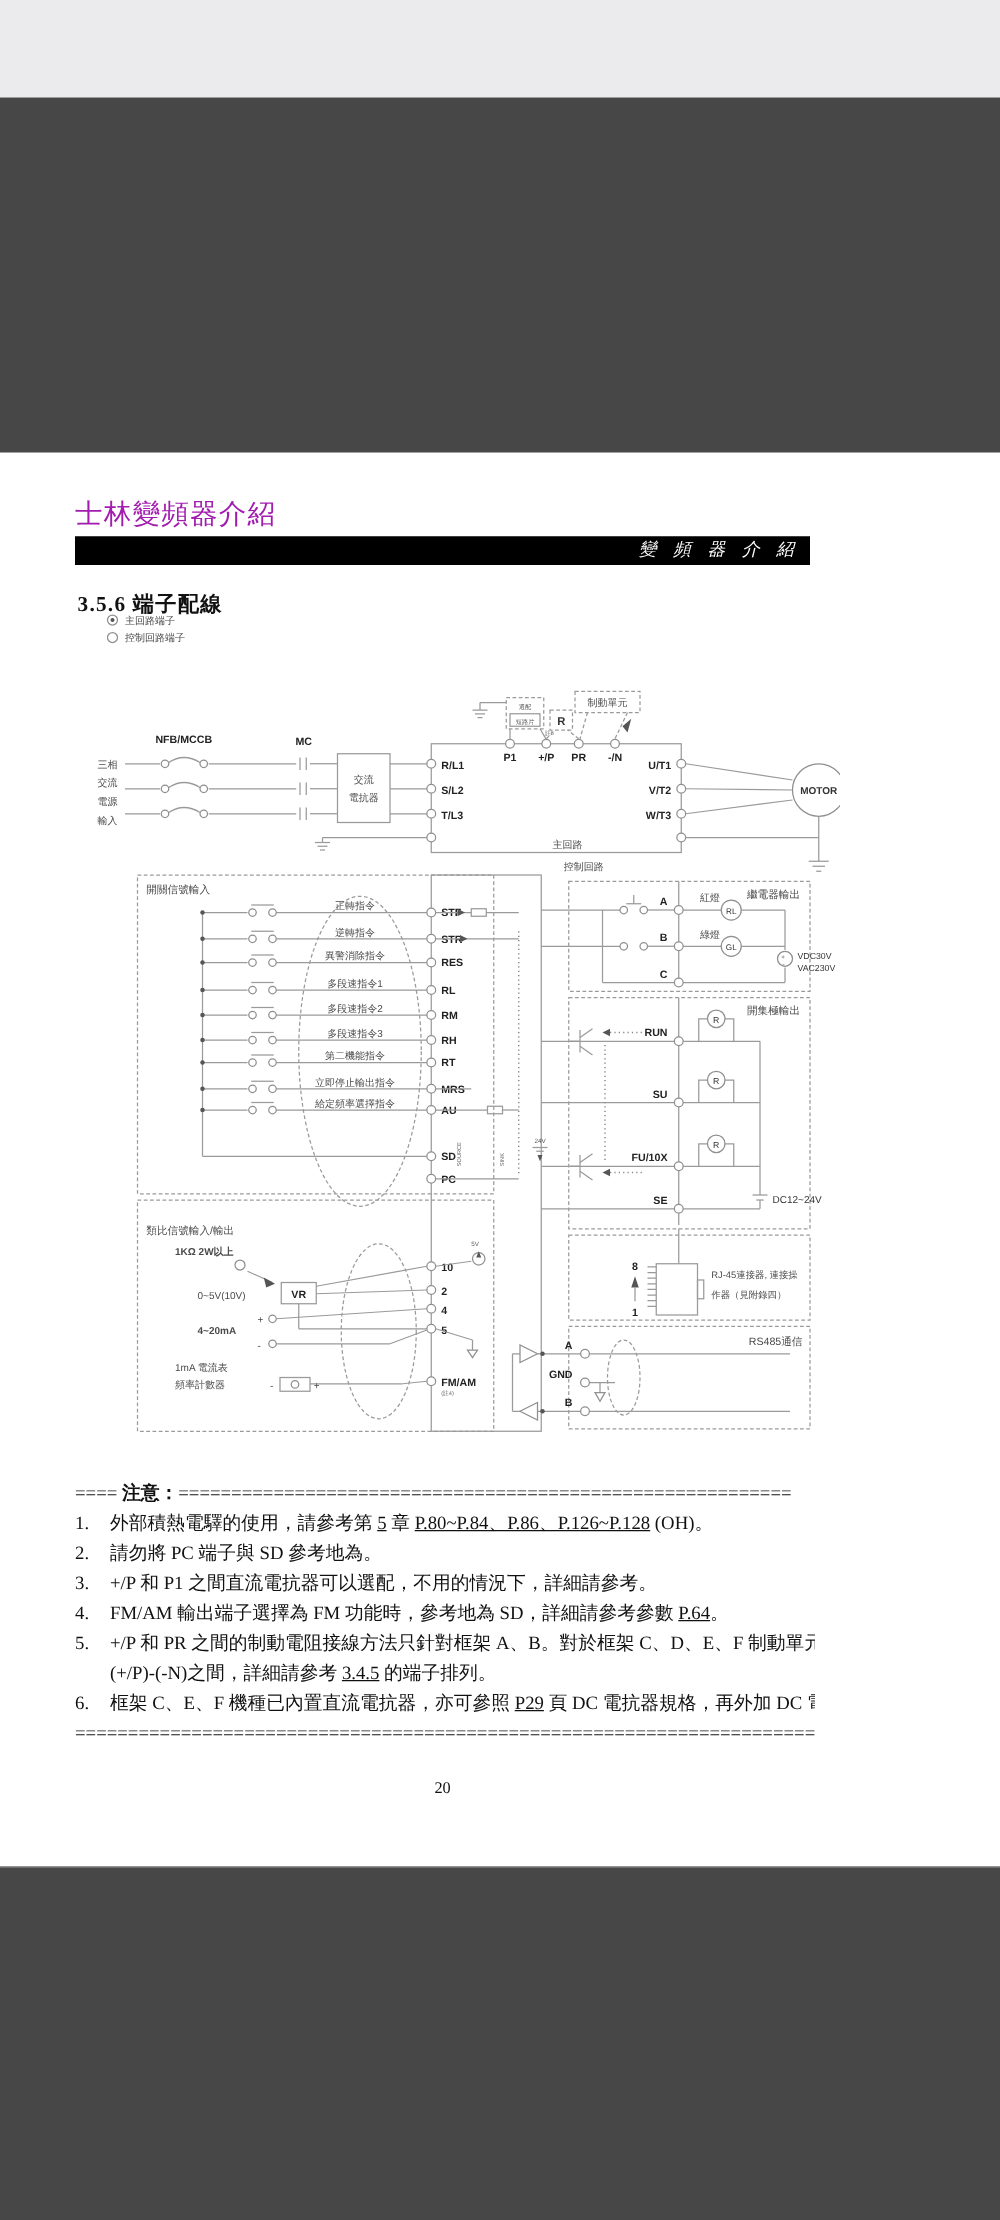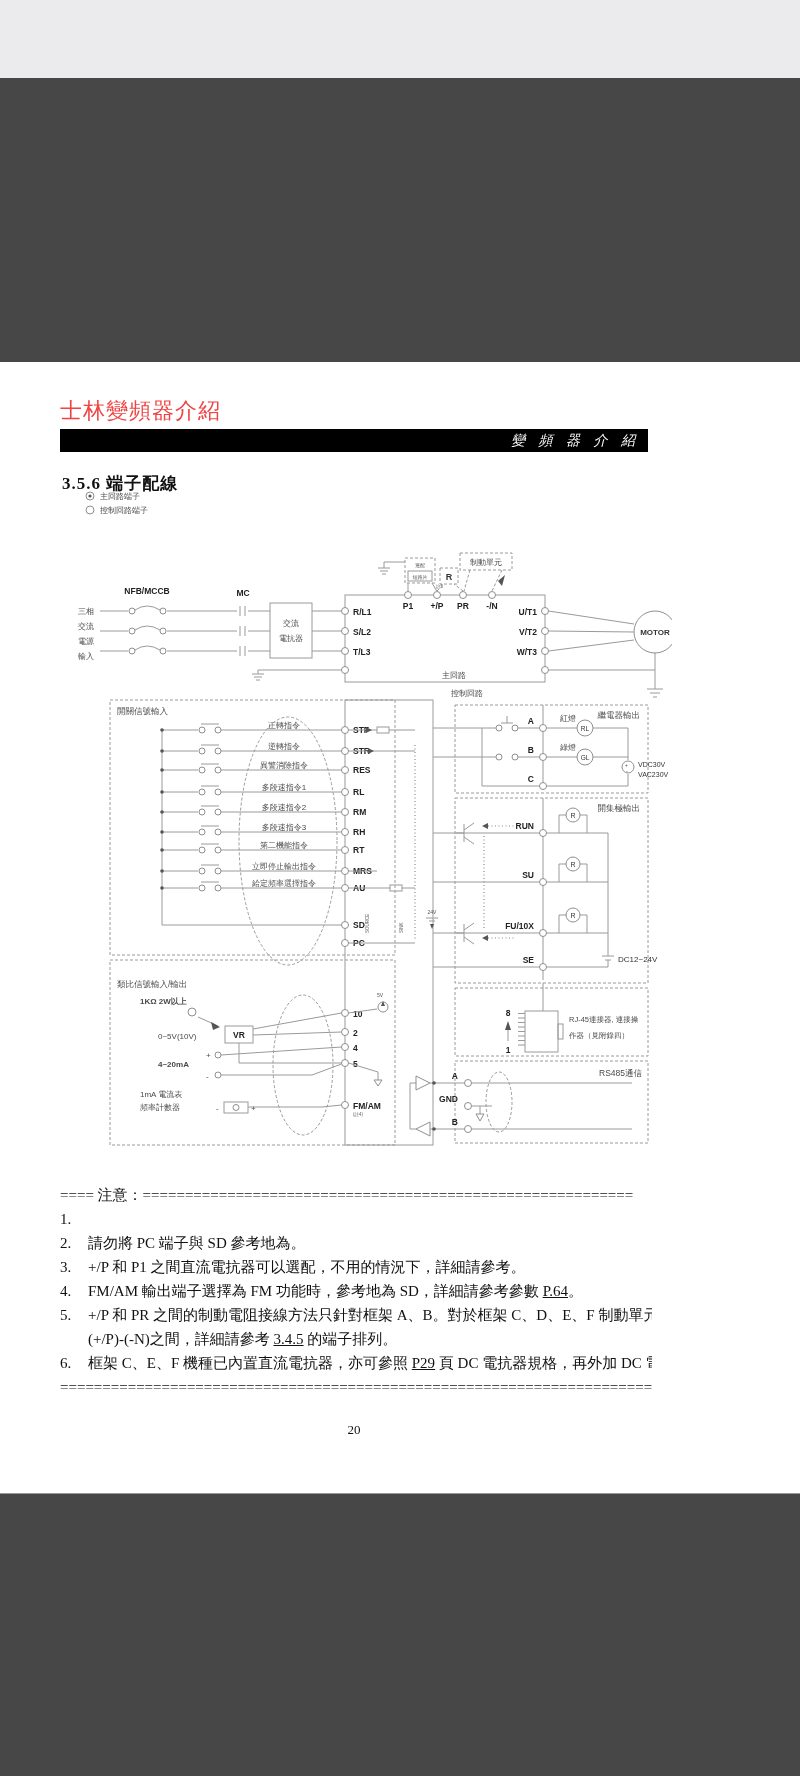--- a/index.html
+++ b/index.html
@@ -2,21 +2,21 @@
 <html><head>
 <meta charset="utf-8">
 <style>
   html,body{margin:0;padding:0;background:#ffffff;}
   body{position:relative;width:800px;height:1776px;overflow:hidden;
        font-family:"Liberation Sans",sans-serif;}
   .band{position:absolute;left:0;width:800px;}
   .band-light{top:0;height:78px;background:#ebebee;}
   .band-dark-top{top:78px;height:284px;background:#474747;}
   .band-dark-bottom{top:1493px;height:283px;background:#474747;border-top:1px solid #9a9a9a;}
-  .page-title{position:absolute;left:60px;top:396px;font-size:22px;color:#ef4444;
+  .page-title{position:absolute;left:60px;top:396px;font-size:22px;color:#a21caf;
        letter-spacing:1px;font-family:"Liberation Sans",sans-serif;}
   .header-bar{position:absolute;left:60px;top:429px;width:588px;height:23px;background:#000;
        color:#fff;text-align:right;font-style:italic;font-size:14px;line-height:23px;
        letter-spacing:5px;padding-right:8px;box-sizing:border-box;
        font-family:"Liberation Serif",serif;}
   .section-heading{position:absolute;left:62px;top:472px;font-size:17px;font-weight:bold;
        color:#111;letter-spacing:1px;
        font-family:"Liberation Serif",serif;}
   .diagram-wrap{position:absolute;left:72px;top:490px;width:600px;height:660px;}
   svg .wire{stroke:#9a9a9a;fill:none;stroke-width:1;}
@@ -30,21 +30,21 @@
   svg .t-sec{font-size:8.5px;fill:#4a4a4a;}
   svg .t-term{font-size:8.5px;font-weight:bold;fill:#222;}
   svg .t-sm{font-size:5px;fill:#555;}
   svg .t-xs{font-size:4.5px;fill:#666;}
   .notes{position:absolute;left:60px;top:1183px;width:592px;overflow:hidden;
        font-family:"Liberation Serif",serif;font-size:15px;color:#111;line-height:24px;}
   .note-line,.note-header,.note-footer{white-space:nowrap;}
   .note-item{display:flex;}
   .note-num{flex:0 0 28px;}
   .u{text-decoration:underline;}
-  .b{font-weight:normal;}
+  .b{font-weight:bold;}
   .page-number{position:absolute;left:60px;top:1406px;width:588px;text-align:center;
        font-size:13px;color:#111;font-family:"Liberation Serif",serif;margin-top:16px;}
 </style>
 </head>
 <body>
 
 <div class="band band-light"></div>
 <div class="band band-dark-top"></div>
 <div class="band band-dark-bottom"></div>
 
@@ -512,20 +512,23 @@
   </g>
 
 </svg>
 </div>
 
 <div class="notes">
   <div class="note-header" id="note-header"><span>==== </span><span class="b">注意：</span><span>==========================================================</span></div>
   <div id="notes-items">
       <div class="note-item">
         <div class="note-num">1.</div>
+        <div>
+          <div class="note-line"><span>外部積熱電驛的使用，請參考第 </span><span class="u">5</span><span> 章 </span><span class="u">P.80~P.84、P.86、P.126~P.128</span><span> (OH)。</span></div>
+        </div>
       </div>
       <div class="note-item">
         <div class="note-num">2.</div>
         <div>
           <div class="note-line"><span>請勿將 PC 端子與 SD 參考地為。</span></div>
         </div>
       </div>
       <div class="note-item">
         <div class="note-num">3.</div>
         <div>

